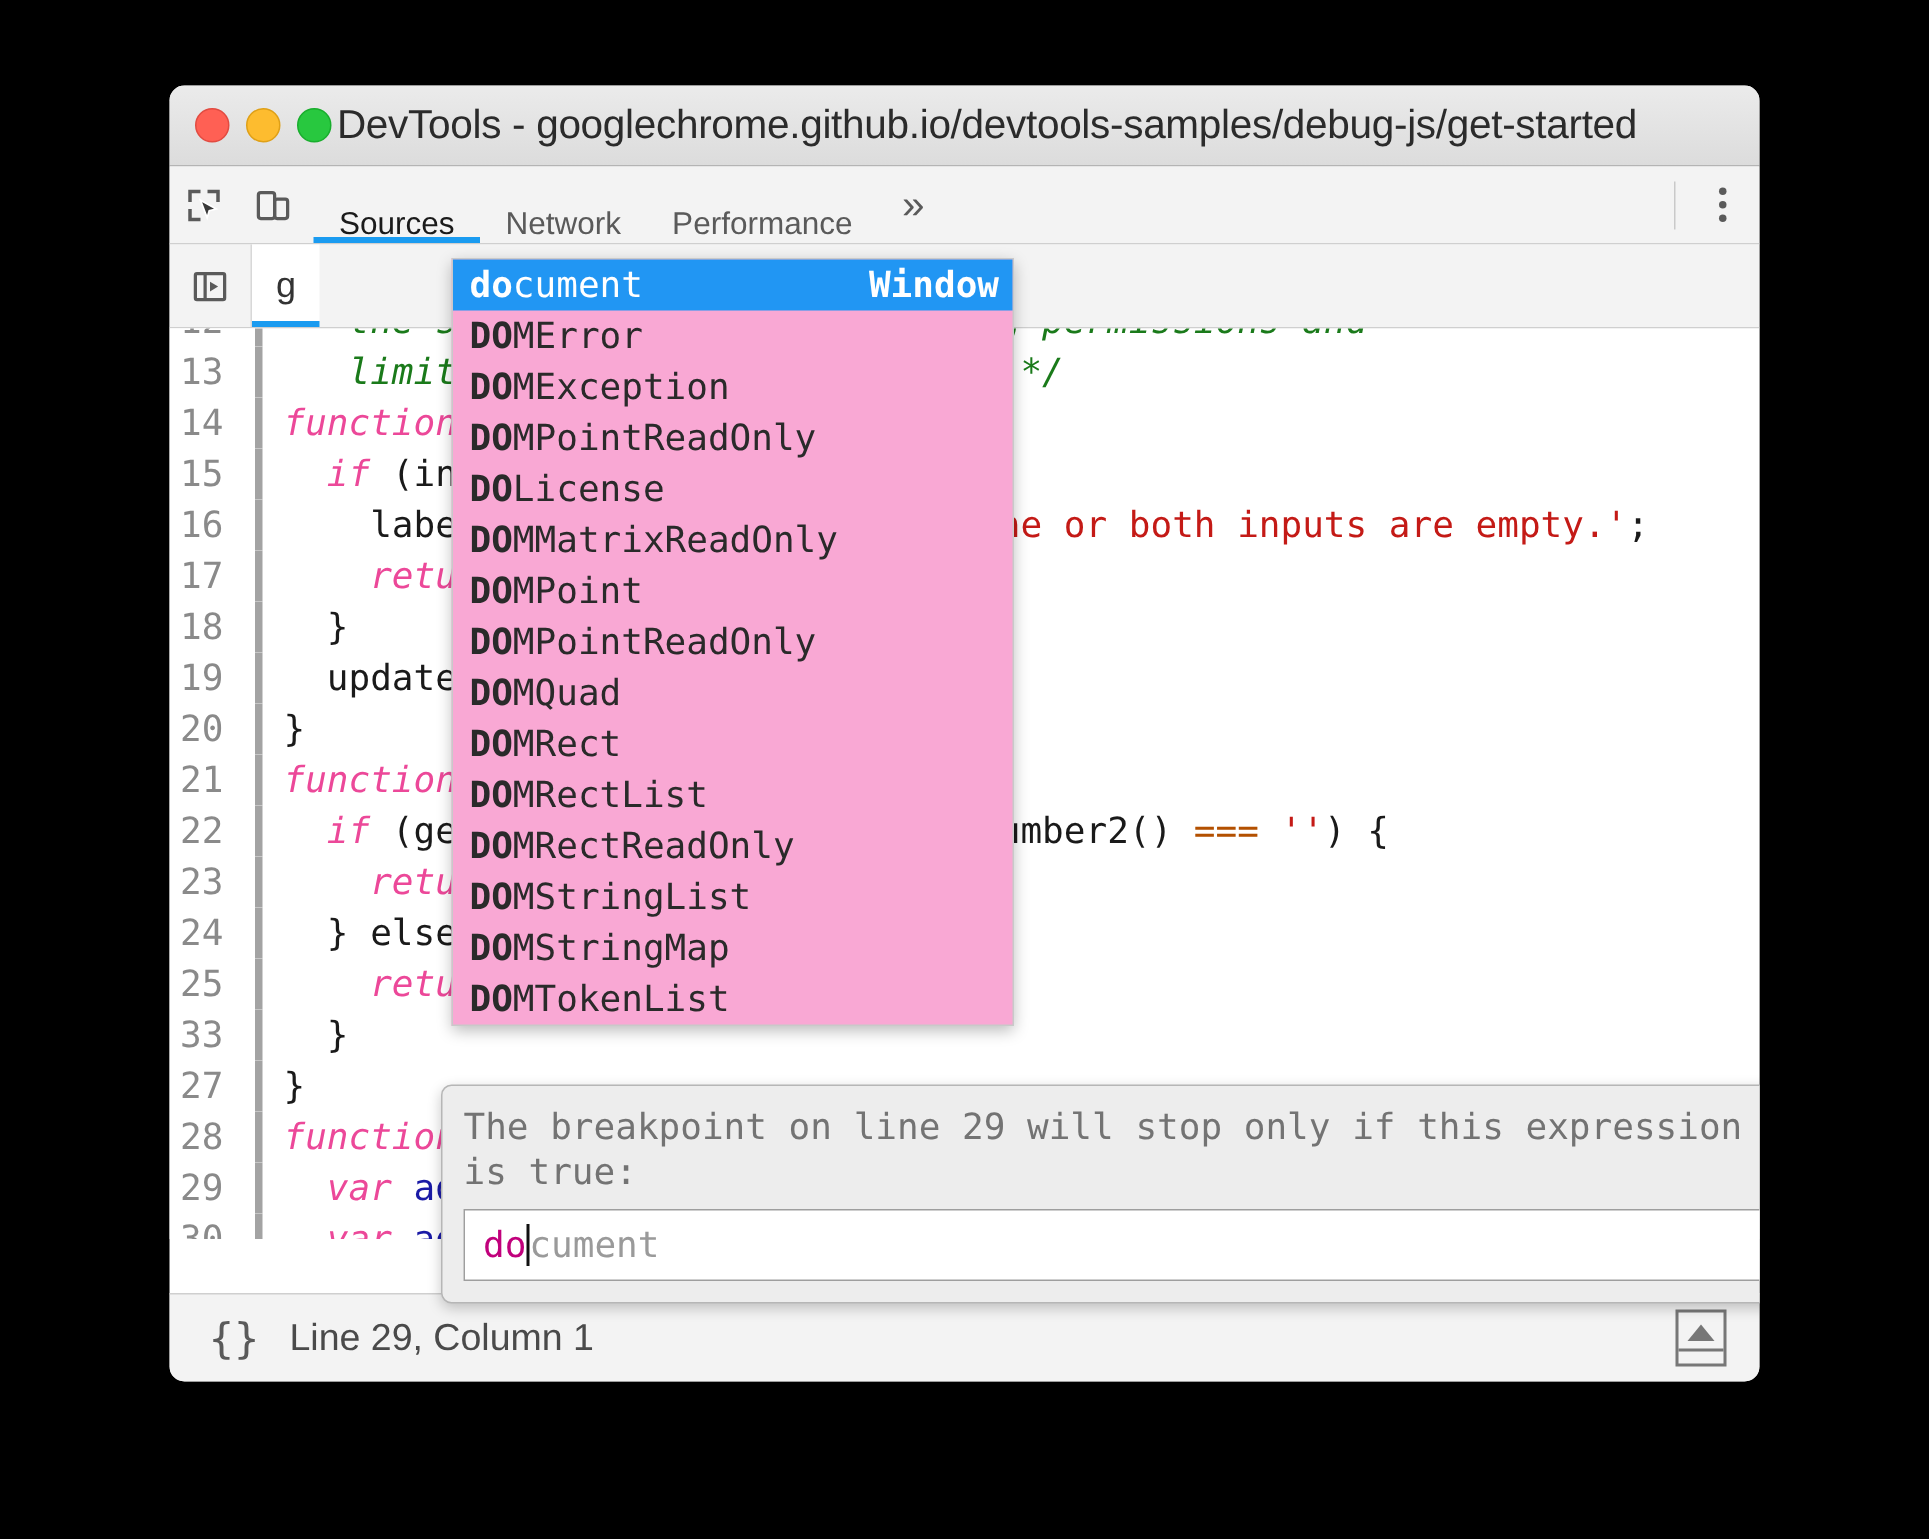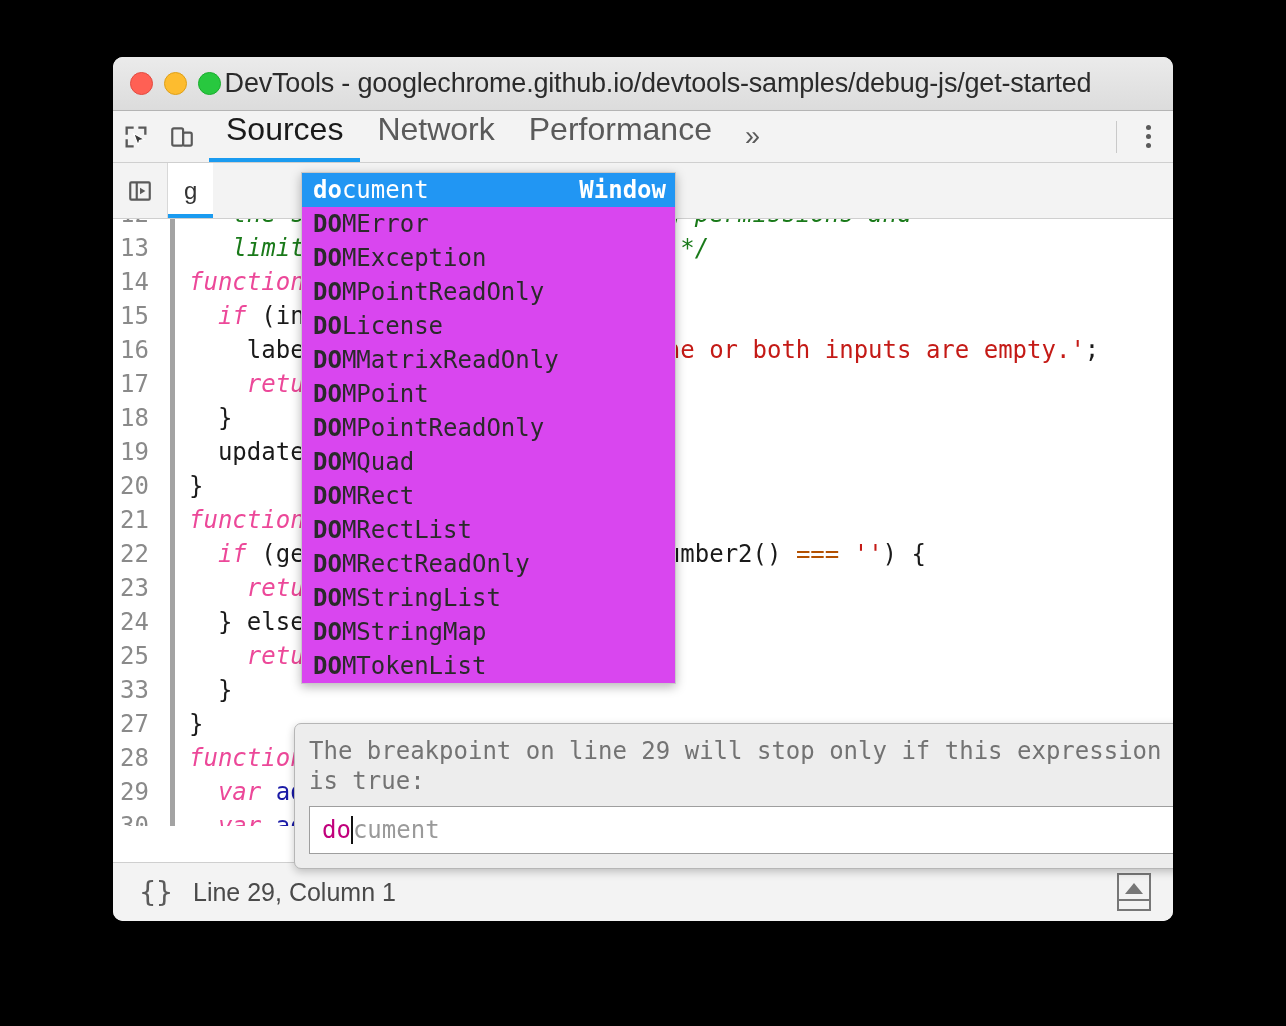--- a/index.html
+++ b/index.html
@@ -80,23 +80,23 @@
     flex: 0 0 auto;
   }
   #panel-tabs {
     display: flex;
     align-items: stretch;
     height: 100%;
     margin-left: 4px;
   }
   .panel-tab {
     display: flex;
-    align-items: flex-start;
+    align-items: flex-end;
     padding: 0 17px;
-    font-size: 32px;
+    font-size: 21px;
     color: #5a5a5a;
     position: relative;
     white-space: nowrap;
   }
   .panel-tab.active { color: #1a1a1a; }
   .panel-tab.active::after {
     content: "";
     position: absolute;
     left: 0; right: 0; bottom: 0;
     height: 4px;
@@ -264,21 +264,21 @@
     background: #777;
     margin-top: 1px;
   }
 
   
   #autocomplete {
     position: absolute;
     left: 188px;
     top: 115px;
     width: 375px;
-    background: #d946ef;
+    background: #f9a8d4;
     border: 1px solid #c9c9c9;
     box-shadow: 0 3px 10px rgba(0,0,0,0.28);
     z-index: 40;
     box-sizing: border-box;
   }
   .ac-row {
     height: 34px;
     line-height: 34px;
     display: flex;
     align-items: center;

